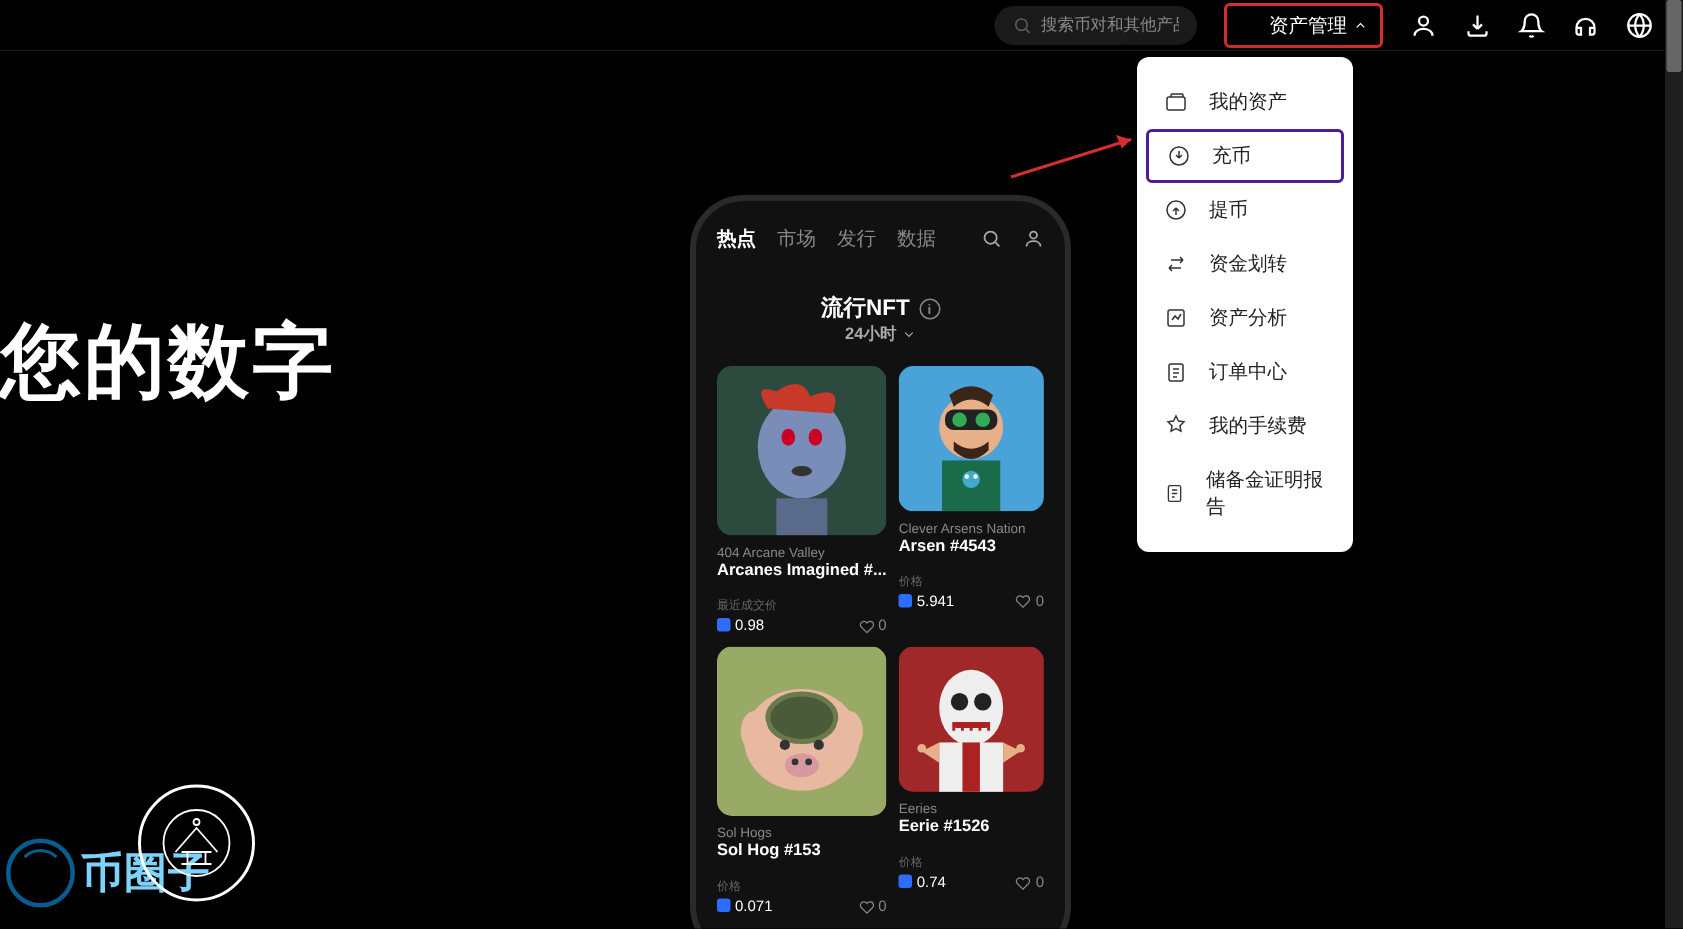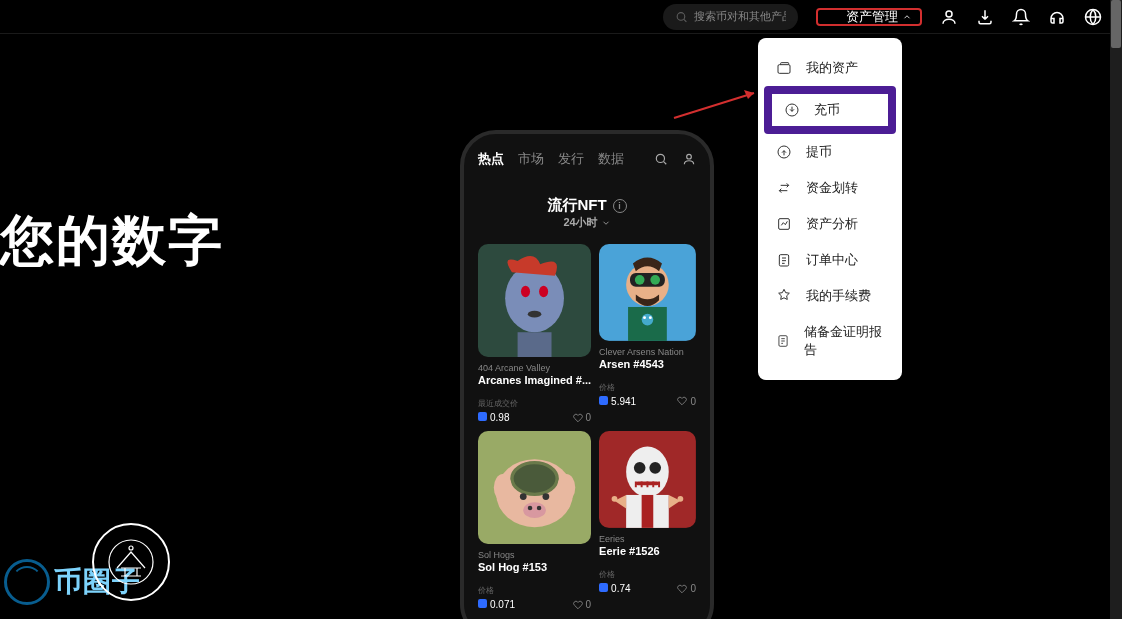--- a/index.html
+++ b/index.html
@@ -17,39 +17,39 @@
 .search-box {
   display: flex; align-items: center; gap: 6px;
   background: #1a1a1a; border-radius: 16px;
   padding: 5px 12px; width: 135px; height: 26px;
 }
 .search-box svg { width: 14px; height: 14px; opacity: .6; }
 .search-box span { font-size: 11px; color: #888; white-space: nowrap; overflow: hidden; }
 .asset-trigger {
   display: flex; align-items: center; gap: 4px;
   border: 2px solid #d32f2f; border-radius: 4px;
-  padding: 4px 8px 4px 28px; height: 18px;
+  padding: 4px 8px 4px 28px; height: 30px;
   font-size: 13px; color: #fff; cursor: pointer;
 }
 .asset-trigger svg { width: 10px; height: 10px; }
 .top-icon { width: 18px; height: 18px; cursor: pointer; display: flex; align-items: center; justify-content: center; }
 .top-icon svg { width: 18px; height: 18px; stroke: #fff; }
 
 .dropdown {
   position: absolute; top: 38px; left: 758px; width: 144px;
   background: #fff; border-radius: 8px; padding: 12px 0;
   box-shadow: 0 4px 20px rgba(0,0,0,.3);
 }
 .dd-item {
   display: flex; align-items: center; gap: 14px;
   padding: 9px 18px; font-size: 13px; color: #222;
   cursor: pointer;
 }
 .dd-item.highlighted {
-  border: 8px solid #4c1d95; border-radius: 4px;
+  border: 2px solid #4c1d95; border-radius: 4px;
   margin: 0 6px; padding: 7px 12px;
 }
 .dd-item svg { width: 16px; height: 16px; stroke: #333; fill: none; stroke-width: 1.5; }
 
 .arrow-annot {
   position: absolute; top: 85px; left: 672px;
   width: 95px; height: 35px; pointer-events: none;
 }
 
 .hero-text {

